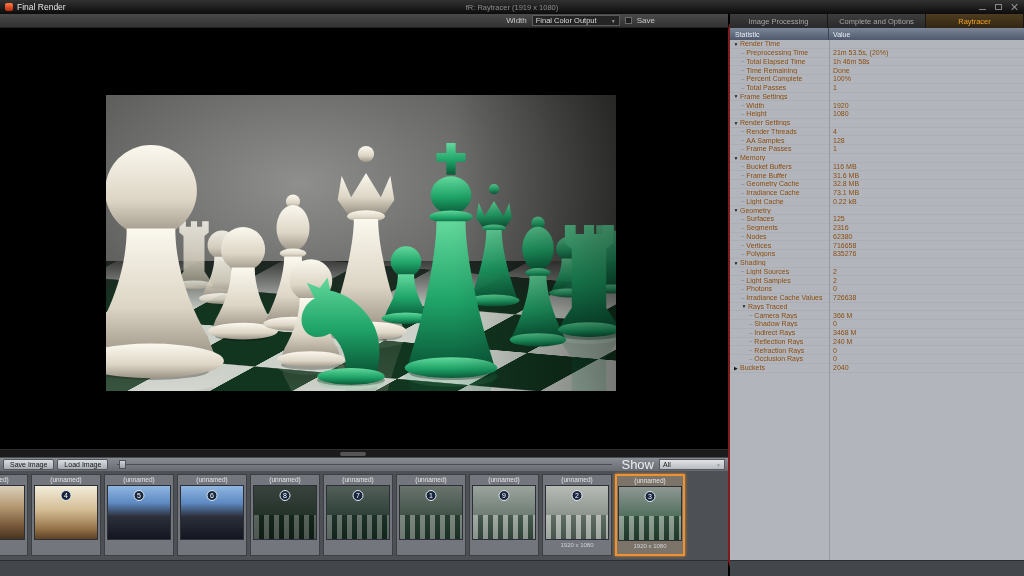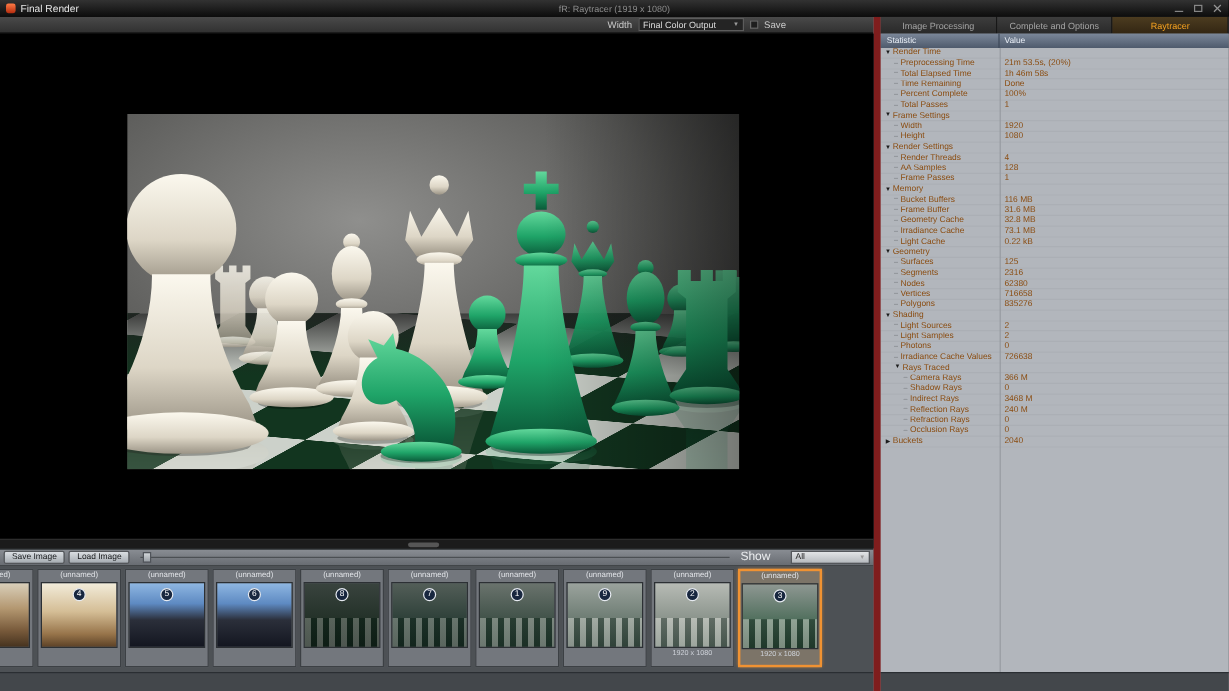--- a/index.html
+++ b/index.html
@@ -43,21 +43,21 @@
   .hthumb { position:absolute; left:340px; top:2px; width:26px; height:4px; background:#565656; border-radius:2px; }
 
   .controls { height:14px; flex:0 0 auto; background:linear-gradient(#898d93,#686c72);
               display:flex; align-items:center; padding:0 3px; gap:3px; border-top:1px solid #4a4e52; }
   .btn { height:11px; line-height:9px; padding:0 6px; font-size:7px; color:#16181a;
          background:linear-gradient(#dadee2,#a6acb2); border:1px solid #54575b; border-radius:2px; white-space:nowrap; }
   .slider { flex:1; height:11px; position:relative; margin:0 6px; }
   .slider-track { position:absolute; left:0; right:0; top:5px; height:1px; background:#4b4f53; }
   .slider-handle { position:absolute; left:2px; top:1px; width:7px; height:9px;
                    background:linear-gradient(#d2d6da,#989ea4); border:1px solid #50545a; }
-  .show-label { font-size:10px; color:#eceef0; margin-right:14px;text-align:right; }
+  .show-label { font-size:13px; color:#eceef0; margin-right:2px;text-align:right; }
   .dd-show { width:66px; height:11px; background:linear-gradient(#e2e4e6,#b6babe);
              border:1px solid #54575b; color:#1c1c1c; font-size:7px; display:flex;
              align-items:center; justify-content:space-between; padding:0 3px; }
 
   .thumbs { height:89px; flex:0 0 auto; background:#4d5155; display:flex;
             align-items:flex-start; padding-top:3px; overflow:hidden; }
   .thumb { width:70px; min-width:70px; height:82px; margin-left:3px; position:relative;
            background:#73777d; border:1px solid #3c4044; display:flex; flex-direction:column;
            align-items:center; }
   .thumb.partial { margin-left:-42px; }
@@ -85,21 +85,21 @@
                   linear-gradient(180deg,#9ba39d 0%,#6e7d74 55%,#42534a 100%); }
   .k-chess-pale { background-image:repeating-linear-gradient(90deg,rgba(244,244,238,.42) 0 5px,rgba(36,52,44,.42) 5px 10px),
                   linear-gradient(180deg,#b7bbb5 0%,#8c958d 55%,#5d6c63 100%); }
   .k-chess-sel  { background-image:repeating-linear-gradient(90deg,rgba(238,240,232,.4) 0 5px,rgba(16,40,28,.5) 5px 10px),
                   linear-gradient(180deg,#8e9792 0%,#52705e 55%,#2e4838 100%); }
 
   .bottomstrip { height:16px; flex:0 0 auto; background:#43474b; border-top:1px solid #2a2e32; }
 
   
   .right { width:296px; flex:0 0 auto; display:flex; flex-direction:column;
-           border-left:6px solid #7f1d1d; background:#b2b6bc; }
+           border-left:2px solid #7f1d1d; background:#b2b6bc;border-radius:17px; }
   .tabs { height:14px; flex:0 0 auto; display:flex; background:#262626; }
   .tab { flex:1; font-size:7.5px; color:#a4a4a4; display:flex; align-items:center;
          justify-content:center; border-right:1px solid #171717;
          background:linear-gradient(#3d3d3d,#292929); white-space:nowrap; overflow:hidden; }
   .tab.active { color:#f6a21f; background:linear-gradient(#4c3c20,#332613); }
 
   .stats-header { height:12px; flex:0 0 auto; background:linear-gradient(#7b8799,#4e5a6c);
                   display:flex; align-items:center; font-size:7px; color:#e8eef6; }
   .sh-label { width:99px; padding-left:5px; border-right:1px solid #3c4858; height:100%; display:flex; align-items:center; }
   .sh-value { padding-left:4px; }

